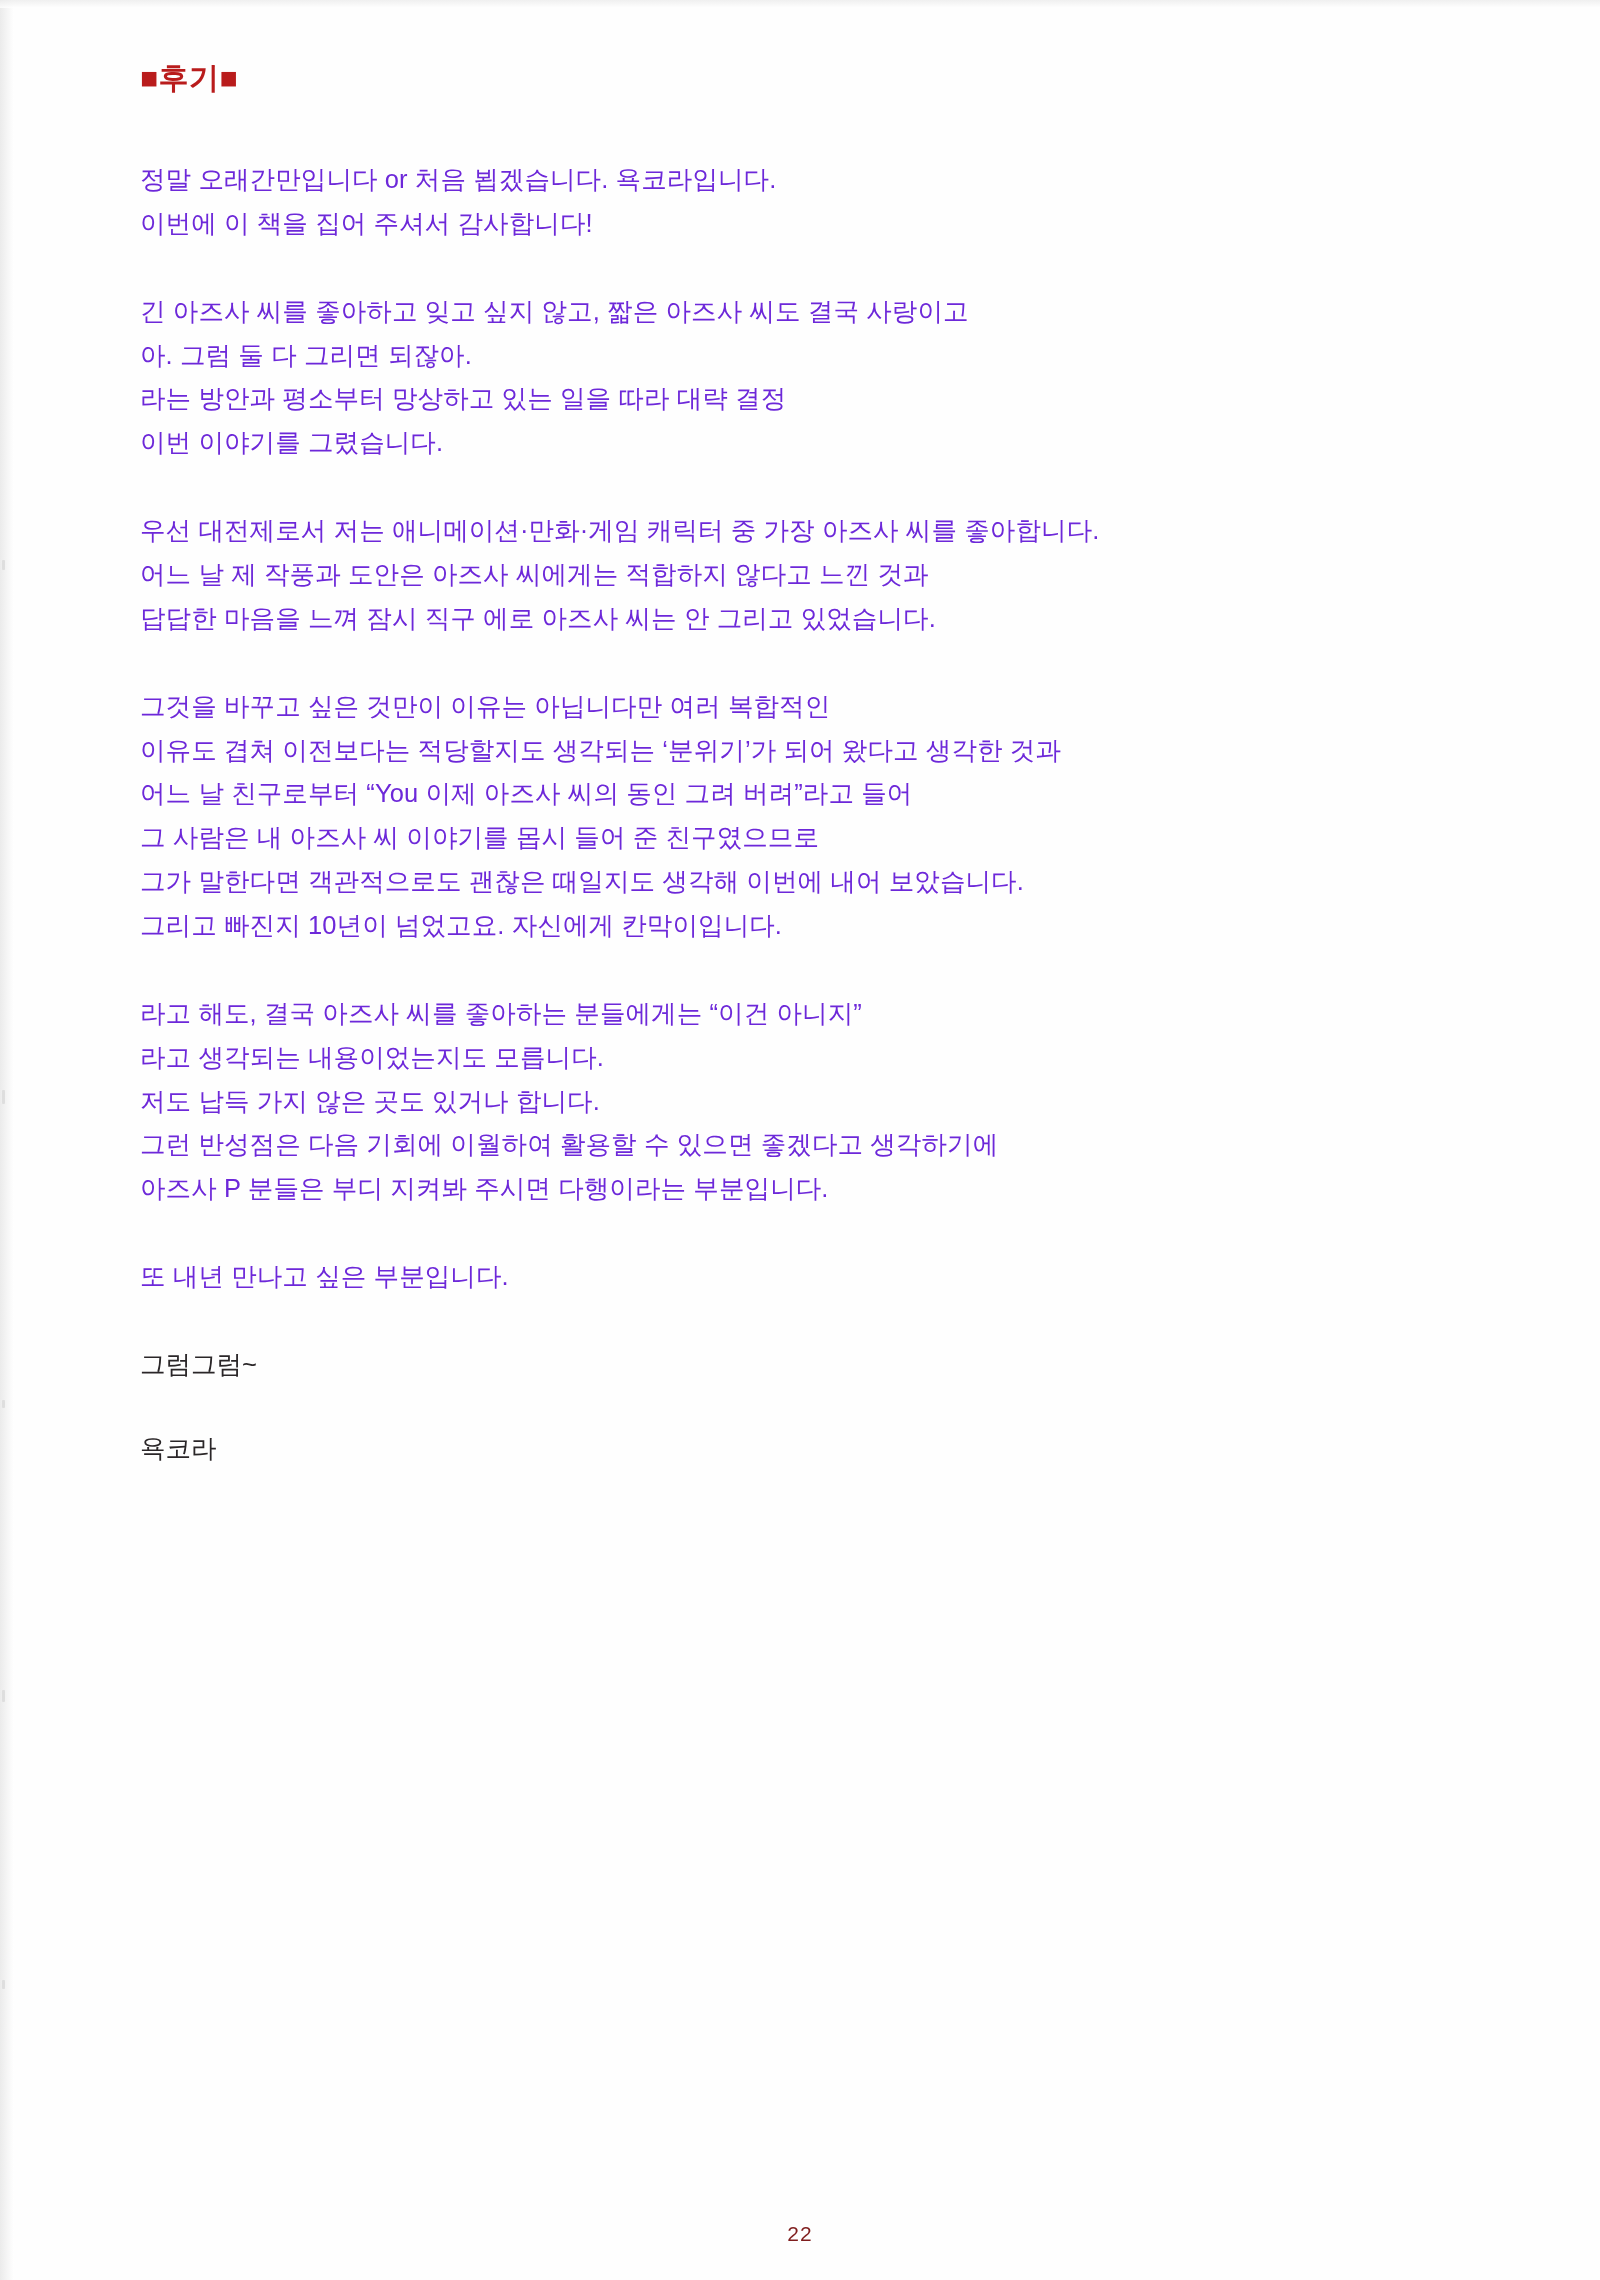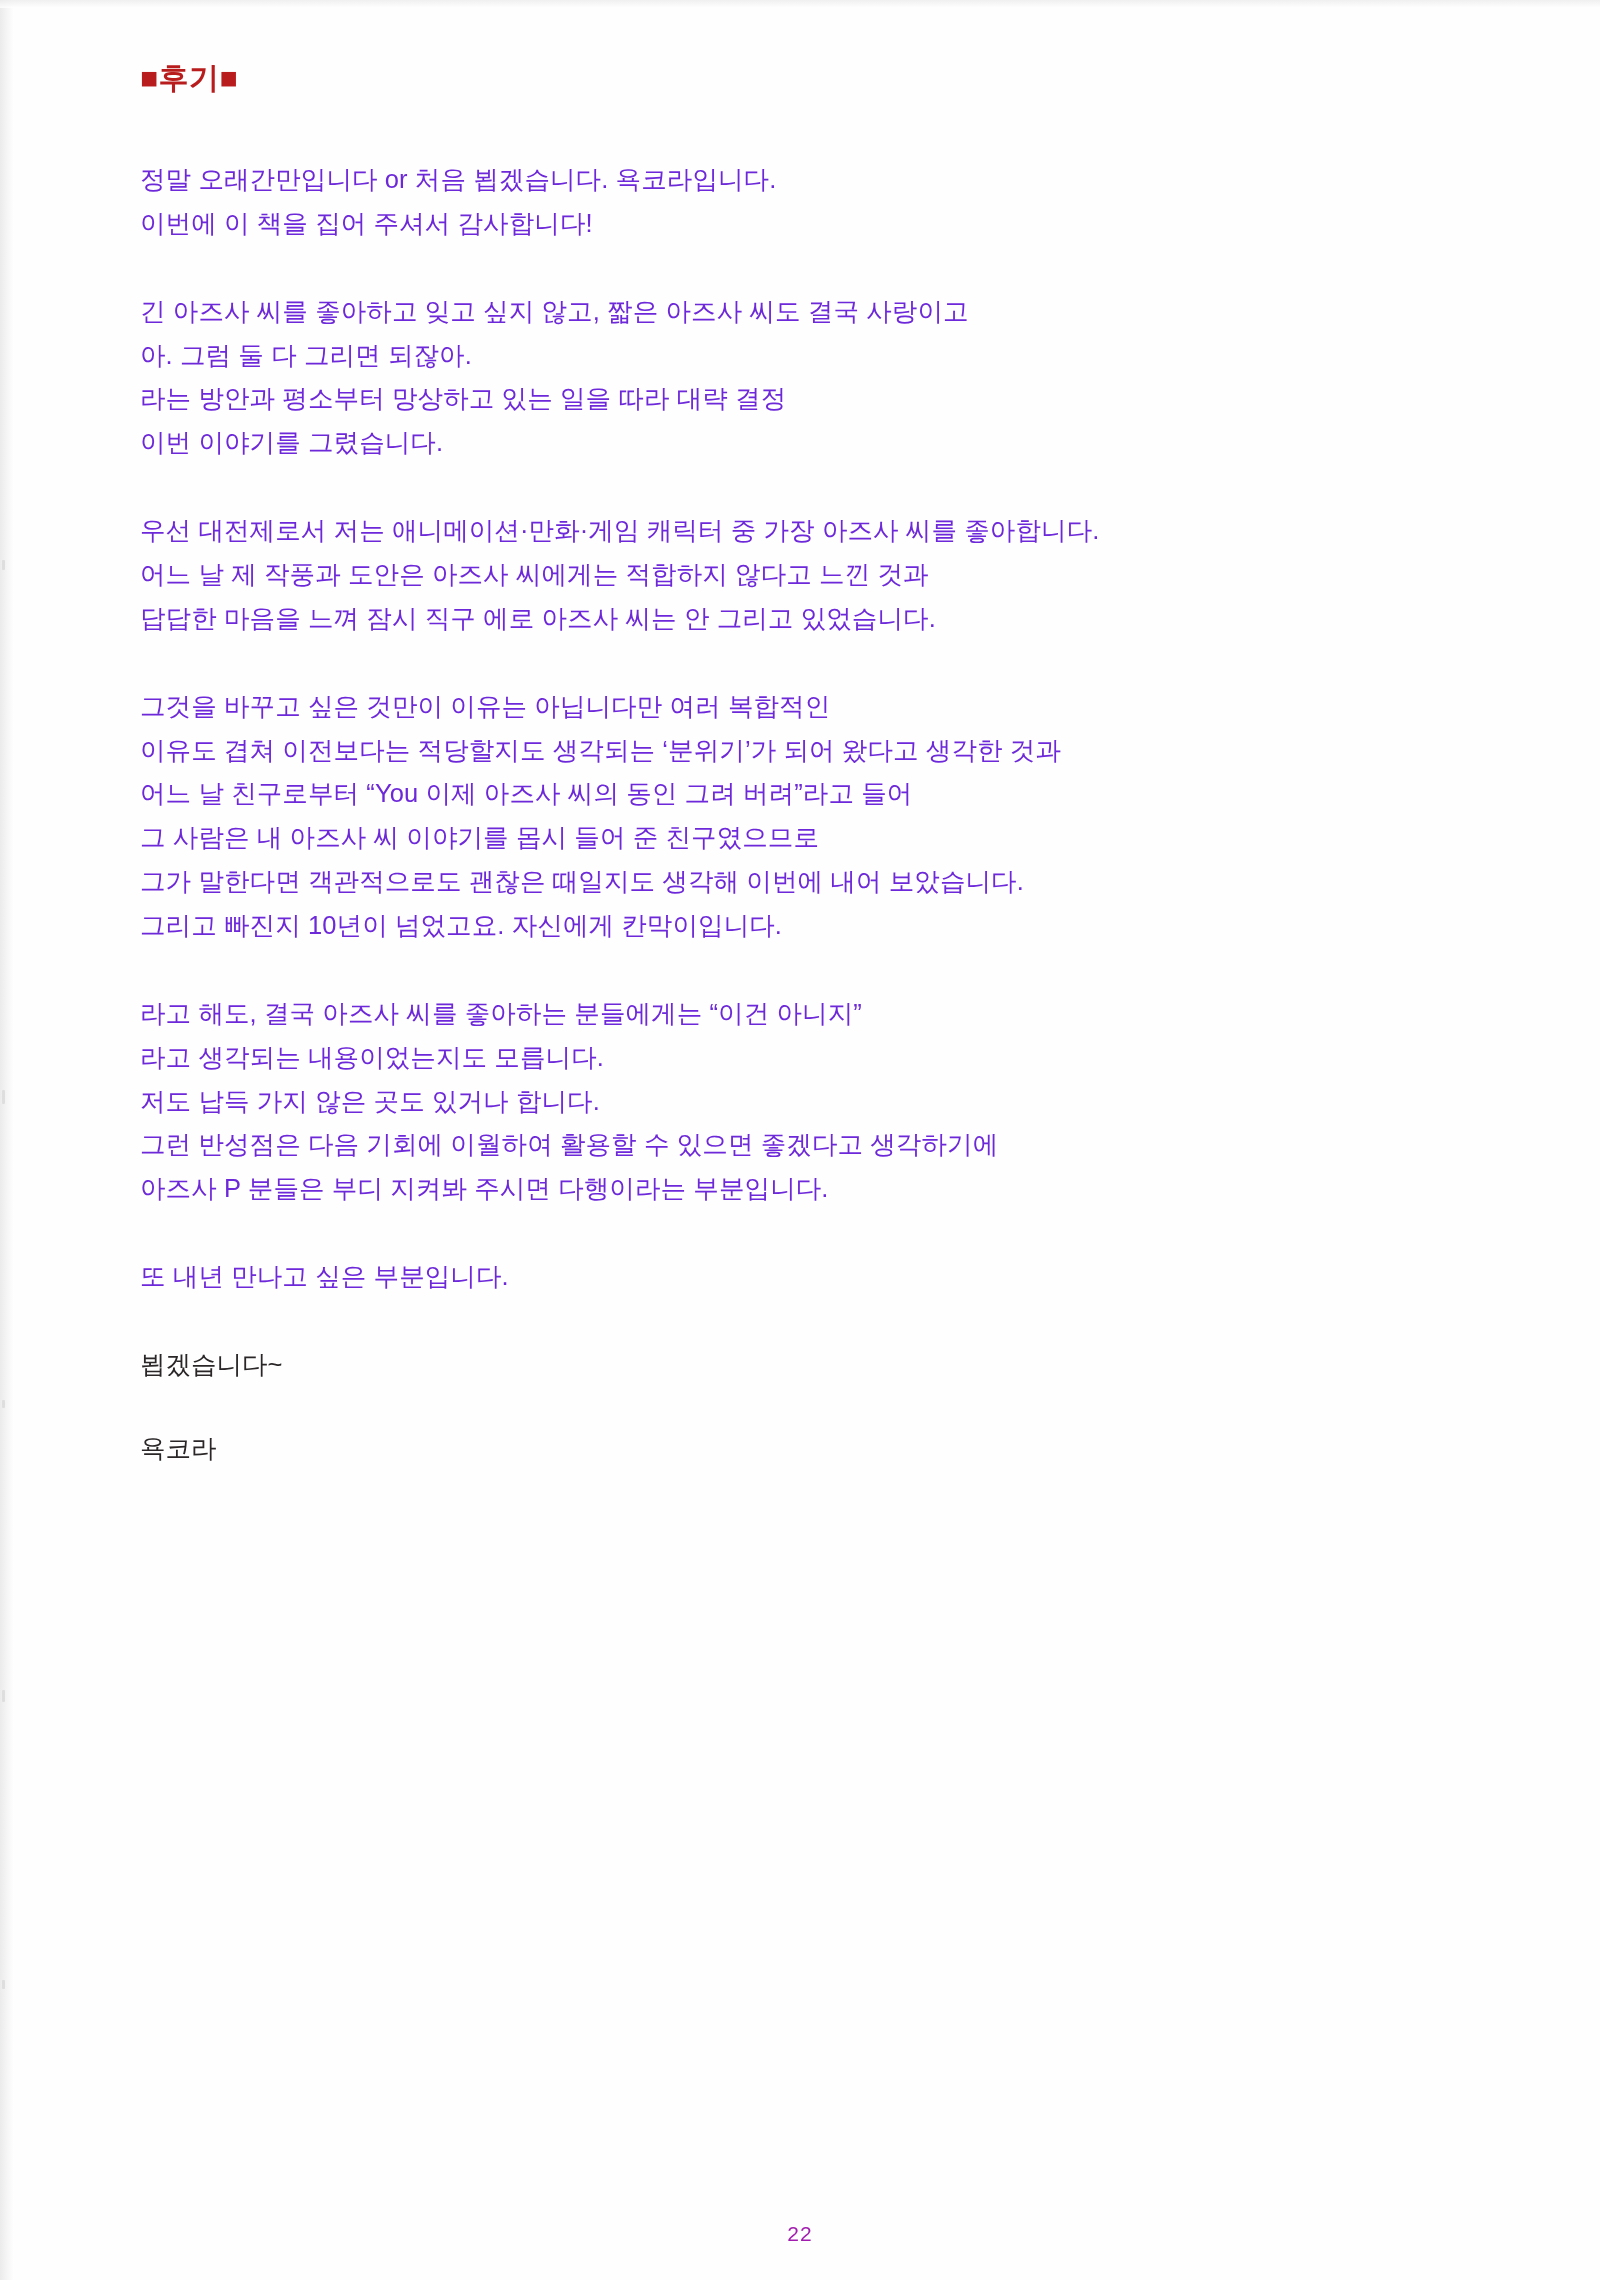--- a/index.html
+++ b/index.html
@@ -79,21 +79,21 @@
     color: #2a2628;
     margin: 0 0 40px 0;
   }
   .page-number {
     position: absolute;
     left: 0;
     right: 0;
     bottom: 34px;
     text-align: center;
     font-size: 21px;
-    color: #a21caf;
+    color: #7f1d1d;
     letter-spacing: 1px;
   }
 </style>
 </head>
 <body>
 
 <div class="page">
 
   <div class="edge-left"></div>
   <div class="edge-top"></div>
@@ -140,21 +140,21 @@
       <span class="line">라고 생각되는 내용이었는지도 모릅니다.</span>
       <span class="line">저도 납득 가지 않은 곳도 있거나 합니다.</span>
       <span class="line">그런 반성점은 다음 기회에 이월하여 활용할 수 있으면 좋겠다고 생각하기에</span>
       <span class="line">아즈사 P 분들은 부디 지켜봐 주시면 다행이라는 부분입니다.</span>
     </p>
 
     <p class="para">
       <span class="line">또 내년 만나고 싶은 부분입니다.</span>
     </p>
 
-    <p class="sig">뵙겠습니다~</p>
+    <p class="sig">그럼그럼~</p>
 
     <p class="sig">욕코라</p>
 
   </div>
 
   <div class="page-number">22</div>
 
 </div>
 
 </body></html>

